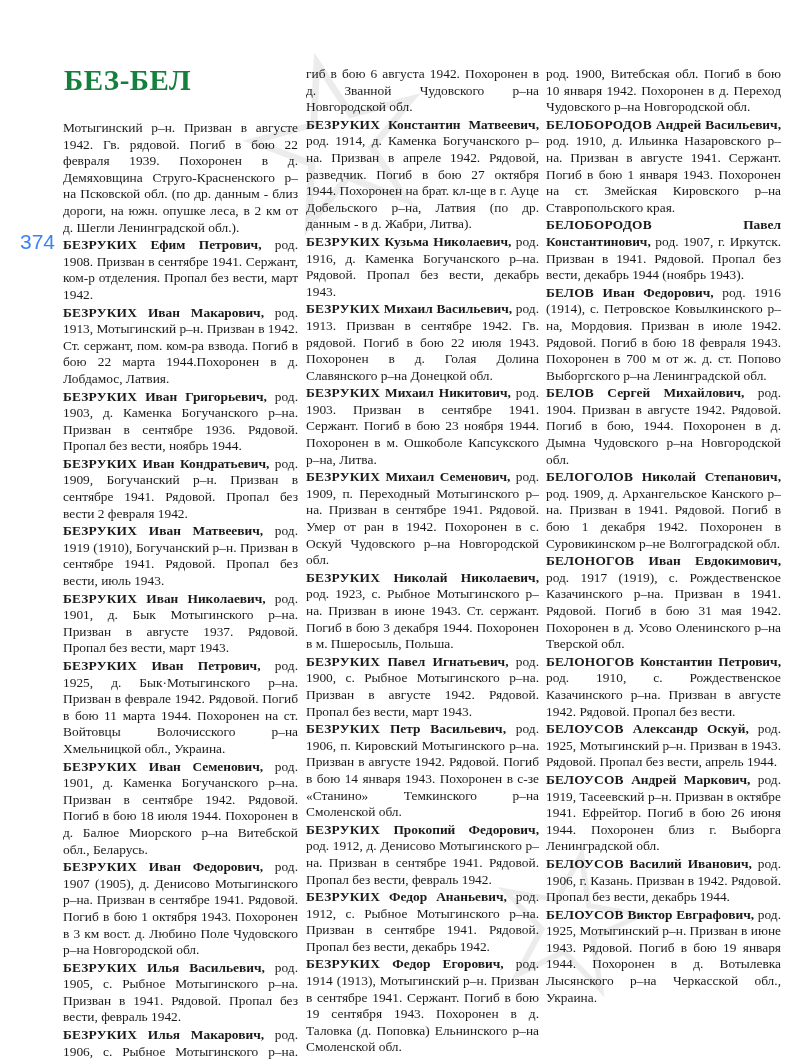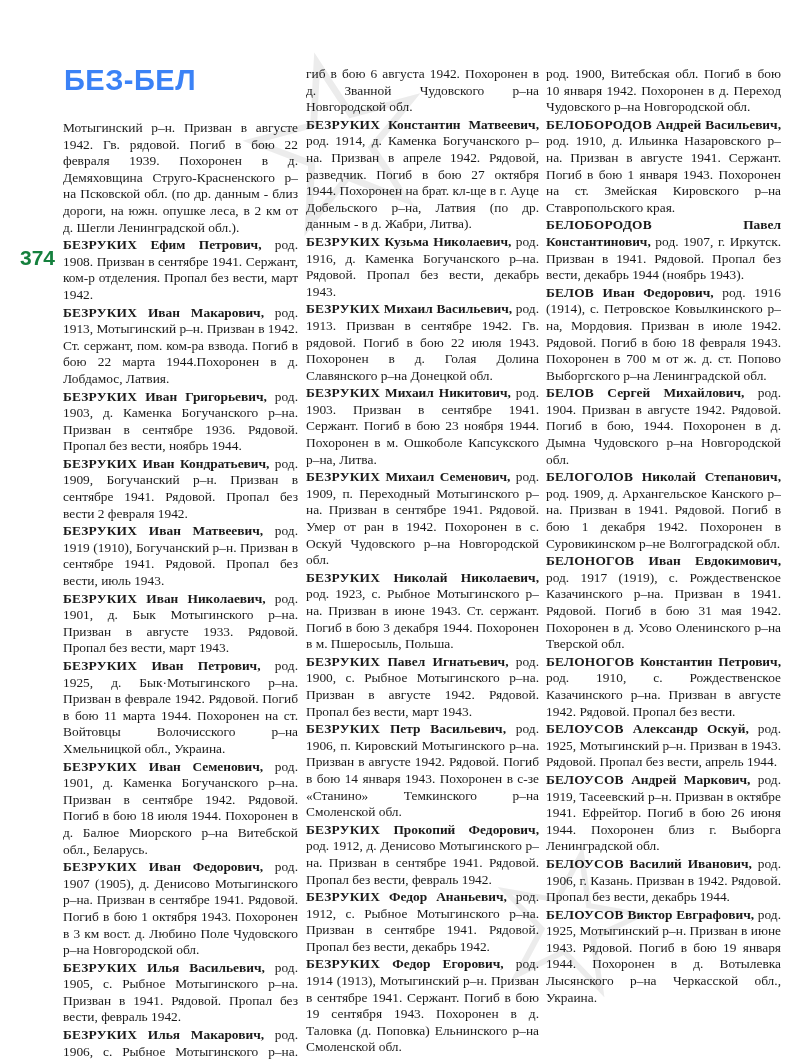--- a/index.html
+++ b/index.html
@@ -1,21 +1,21 @@
 <!DOCTYPE html>
 <html><head>
   <meta charset="utf-8">
   <style>
     html, body { margin: 0; padding: 0; background: #ffffff; }
     body { width: 800px; height: 1059px; position: relative; overflow: hidden; color: #1a1a1a; }
     .watermark { position: absolute; color: #ececec; font-size: 240px; line-height: 1; font-family: "DejaVu Sans", sans-serif; pointer-events: none; }
     .wm1 { left: 230px; top: 20px; transform: rotate(-15deg); }
     .wm2 { left: 480px; top: 820px; transform: rotate(10deg); font-size: 200px; }
-    .section-head { position: absolute; left: 64px; top: 64px; font-family: Liberation Sans, sans-serif; font-weight: bold; font-size: 29px; letter-spacing: 0.5px; color: #3b82f6; }
-    .page-number { position: absolute; left: 20px; top: 246px; font-family: "Liberation Sans", sans-serif; font-weight: bold; font-size: 21px; color: #15803d; }
+    .section-head { position: absolute; left: 64px; top: 64px; font-family: Liberation Serif, serif; font-weight: bold; font-size: 29px; letter-spacing: 0.5px; color: #15803d; }
+    .page-number { position: absolute; left: 20px; top: 230px; font-family: "Liberation Sans", sans-serif; font-weight: normal; font-size: 21px; color: #3b82f6; }
     .column { position: absolute; font-family: "Liberation Serif", serif; font-size: 13.4px; line-height: 16.6px; text-align: justify; hyphens: manual; }
     .col1 { left: 63px; top: 120px; width: 235px; }
     .col2 { left: 306px; top: 66px; width: 233px; }
     .col3 { left: 546px; top: 66px; width: 235px; }
     .entry { margin: 0 0 1px 0; }
     .name { font-weight: bold; }
     .surname { font-weight: bold; letter-spacing: 0.2px; }
   </style>
 </head>
 <body>
@@ -26,21 +26,21 @@
 <div class="section-head">БЕЗ-БЕЛ</div>
 <div class="page-number">374</div>
 
 <div class="column col1">
     <p class="entry"><span>Мотыгинский р–н. Призван в августе 1942. Гв. рядовой. Погиб в бою 22 февраля 1939. Похоронен в д. Демяховщина Струго-Красненского р–на Псковской обл. (по др. данным - близ дороги, на южн. опушке леса, в 2 км от д. Шегли Ленинградской обл.).</span></p>
     <p class="entry"><span class="surname">БЕЗРУКИХ</span> <span class="name">Ефим Петрович,</span><span> род. 1908. Призван в сентябре 1941. Сержант, ком-р отделения. Пропал без вести, март 1942.</span></p>
     <p class="entry"><span class="surname">БЕЗРУКИХ</span> <span class="name">Иван Макарович,</span><span> род. 1913, Мотыгинский р–н. Призван в 1942. Ст. сержант, пом. ком-ра взвода. Погиб в бою 22 марта 1944.Похоронен в д. Лобдамос, Латвия.</span></p>
     <p class="entry"><span class="surname">БЕЗРУКИХ</span> <span class="name">Иван Григорьевич,</span><span> род. 1903, д. Каменка Богучанского р–на. Призван в сентябре 1936. Рядовой. Пропал без вести, ноябрь 1944.</span></p>
     <p class="entry"><span class="surname">БЕЗРУКИХ</span> <span class="name">Иван Кондратьевич,</span><span> род. 1909, Богучанский р–н. Призван в сентябре 1941. Рядовой. Пропал без вести 2 февраля 1942.</span></p>
     <p class="entry"><span class="surname">БЕЗРУКИХ</span> <span class="name">Иван Матвеевич,</span><span> род. 1919 (1910), Богучанский р–н. Призван в сентябре 1941. Рядовой. Пропал без вести, июль 1943.</span></p>
-    <p class="entry"><span class="surname">БЕЗРУКИХ</span> <span class="name">Иван Николаевич,</span><span> род. 1901, д. Бык Мотыгинского р–на. Призван в августе 1933. Рядовой. Пропал без вести, март 1943.</span></p>
+    <p class="entry"><span class="surname">БЕЗРУКИХ</span> <span class="name">Иван Николаевич,</span><span> род. 1901, д. Бык Мотыгинского р–на. Призван в августе 1937. Рядовой. Пропал без вести, март 1943.</span></p>
     <p class="entry"><span class="surname">БЕЗРУКИХ</span> <span class="name">Иван Петрович,</span><span> род. 1925, д. Бык·Мотыгинского р–на. Призван в феврале 1942. Рядовой. Погиб в бою 11 марта 1944. Похоронен на ст. Войтовцы Волочисского р–на Хмельницкой обл., Украина.</span></p>
     <p class="entry"><span class="surname">БЕЗРУКИХ</span> <span class="name">Иван Семенович,</span><span> род. 1901, д. Каменка Богучанского р–на. Призван в сентябре 1942. Рядовой. Погиб в бою 18 июля 1944. Похоронен в д. Балюе Миорского р–на Витебской обл., Беларусь.</span></p>
     <p class="entry"><span class="surname">БЕЗРУКИХ</span> <span class="name">Иван Федорович,</span><span> род. 1907 (1905), д. Денисово Мотыгинского р–на. Призван в сентябре 1941. Рядовой. Погиб в бою 1 октября 1943. Похоронен в 3 км вост. д. Любино Поле Чудовского р–на Новгородской обл.</span></p>
     <p class="entry"><span class="surname">БЕЗРУКИХ</span> <span class="name">Илья Васильевич,</span><span> род. 1905, с. Рыбное Мотыгинского р–на. Призван в 1941. Рядовой. Пропал без вести, февраль 1942.</span></p>
     <p class="entry"><span class="surname">БЕЗРУКИХ</span> <span class="name">Илья Макарович,</span><span> род. 1906, с. Рыбное Мотыгинского р–на. Призван в сентябре 1941. Рядовой. Пропал без вести, декабрь 1941.</span></p>
   </div>
 <div class="column col2">
     <p class="entry"><span>гиб в бою 6 августа 1942. Похоронен в д. Званной Чудовского р–на Новгородской обл.</span></p>
     <p class="entry"><span class="surname">БЕЗРУКИХ</span> <span class="name">Константин Матвеевич,</span><span> род. 1914, д. Каменка Богучанского р–на. Призван в апреле 1942. Рядовой, разведчик. Погиб в бою 27 октября 1944. Похоронен на брат. кл-ще в г. Ауце Добельского р–на, Латвия (по др. данным - в д. Жабри, Литва).</span></p>
     <p class="entry"><span class="surname">БЕЗРУКИХ</span> <span class="name">Кузьма Николаевич,</span><span> род. 1916, д. Каменка Богучанского р–на. Рядовой. Пропал без вести, декабрь 1943.</span></p>

